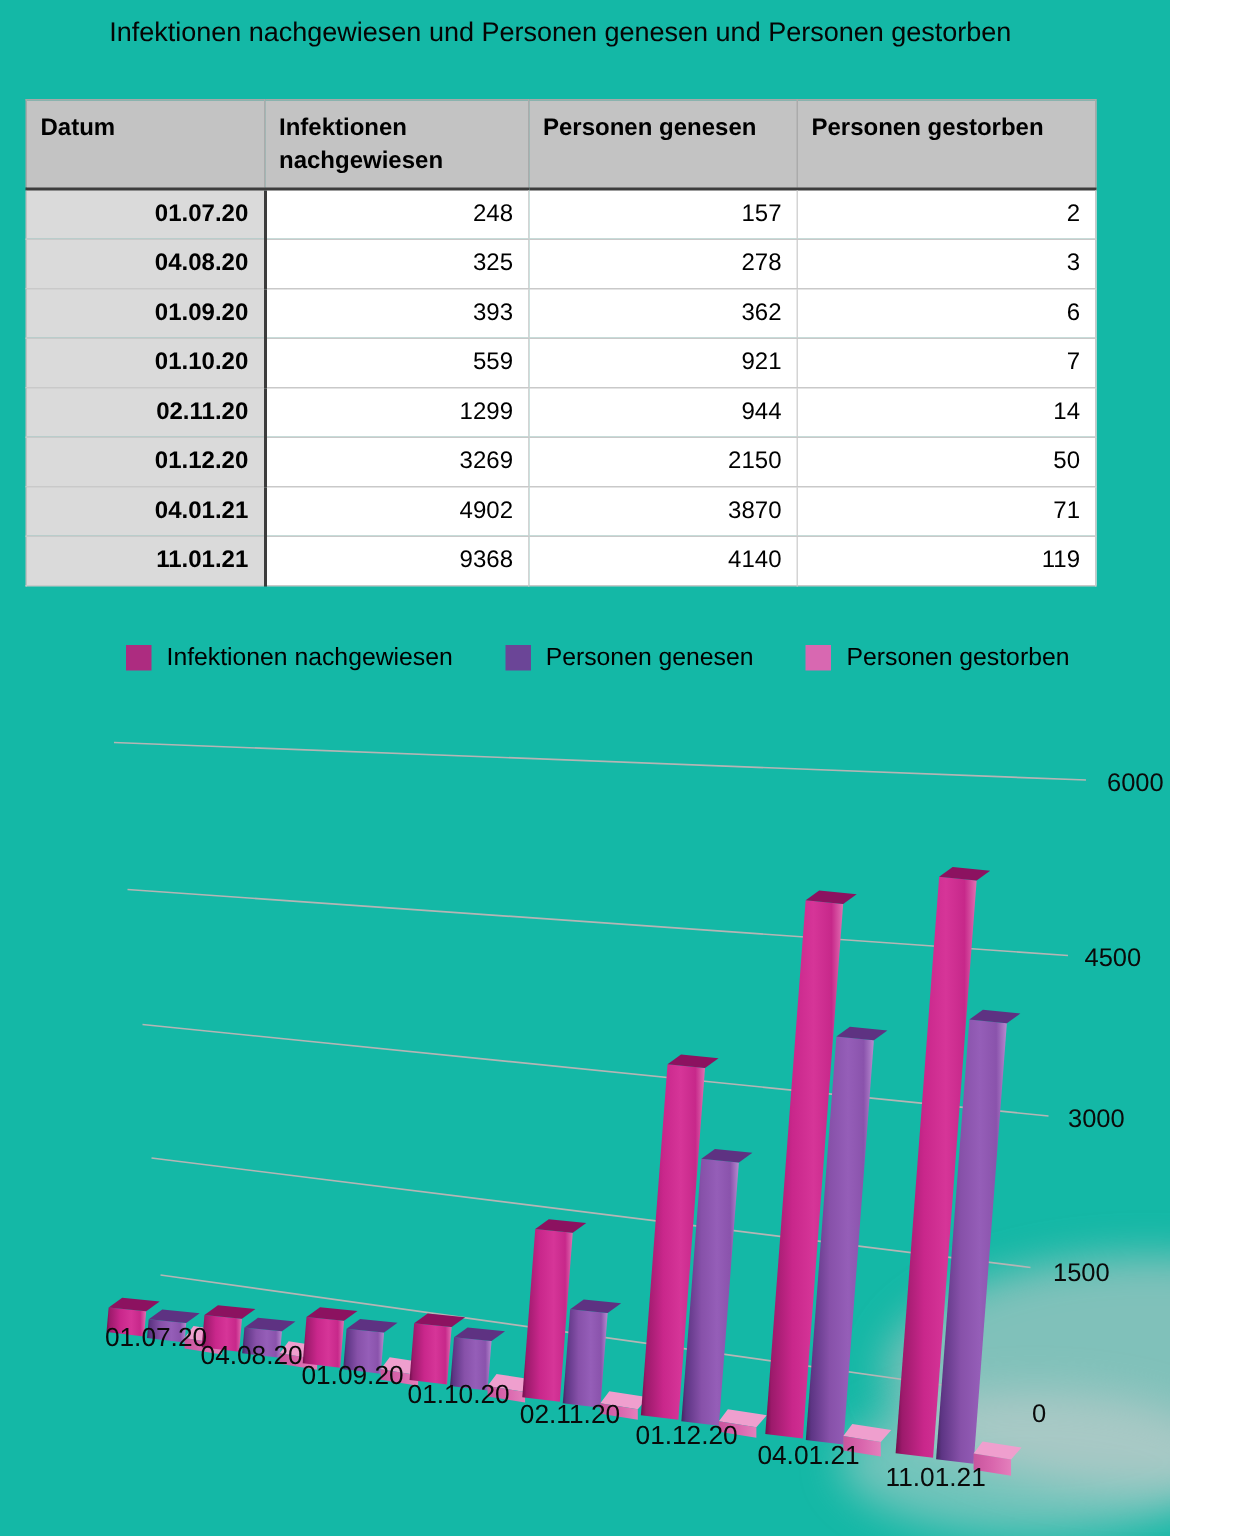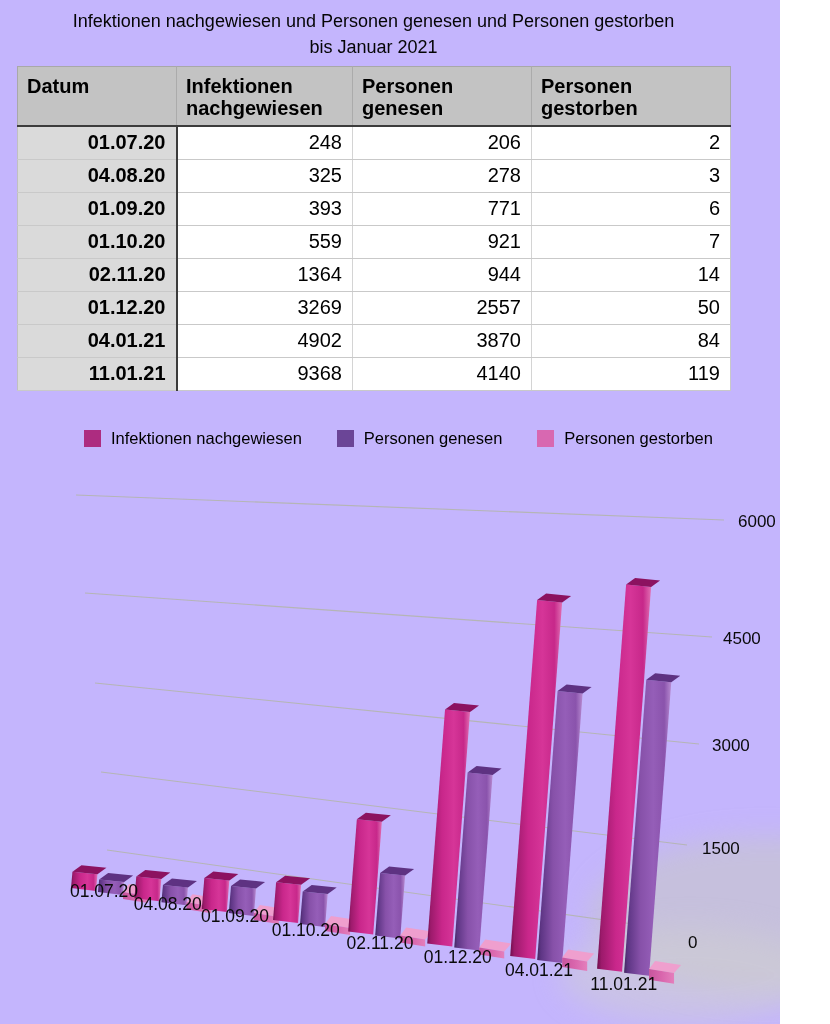--- a/index.html
+++ b/index.html
@@ -1,28 +1,28 @@
 <!DOCTYPE html>
 <html><head>
 <meta charset="utf-8">
 <style>
   html,body{margin:0;padding:0;background:#ffffff;}
   .page{
-    position:relative;width:780px;height:1024px;background:#c4b5fd;overflow:hidden;
+    position:relative;width:780px;height:1024px;background:#14b8a6;overflow:hidden;
     font-family:"Liberation Sans",sans-serif;color:#000;
   }
   
   .chart-title{
     position:absolute;top:8px;left:17px;width:713px;
     text-align:center;font-size:18px;line-height:26px;font-weight:400;color:#050505;
   }
   
   .data-table{
     position:absolute;top:66px;left:17px;width:713px;
-    border-collapse:collapse;table-layout:fixed;font-size:20px;padding-left:43px;
+    border-collapse:collapse;table-layout:fixed;font-size:16px;padding-left:43px;
   }
   .data-table col.c0{width:159px}
   .data-table col.c1{width:176px}
   .data-table col.c2{width:179px}
   .data-table col.c3{width:199px}
   .data-table th{
     background:#c3c3c3;font-weight:700;text-align:left;vertical-align:top;
     padding:8px 6px 6px 9px;height:51px;box-sizing:border-box;
     border-top:1px solid #a8a8a8;border-bottom:2px solid #3c3c3c;
     border-right:1px solid #ababab;line-height:22px;
@@ -49,21 +49,20 @@
   
   .chart-svg{position:absolute;left:0;top:0;width:830px;height:1024px;}
 </style>
 </head>
 <body>
 
 <div class="page">
 
   <div class="chart-title">
     <div>Infektionen nachgewiesen und Personen genesen und Personen gestorben</div>
-    <div>bis Januar 2021</div>
   </div>
 
   <table class="data-table">
     <colgroup>
       <col class="c0">
         <col class="c1">
         <col class="c2">
         <col class="c3">
     </colgroup>
     <thead>
@@ -71,58 +70,58 @@
           <th>Datum</th>
           <th>Infektionen nachgewiesen</th>
           <th>Personen genesen</th>
           <th>Personen gestorben</th>
         </tr>
     </thead>
     <tbody id="table-body">
         <tr>
           <td class="date">01.07.20</td>
           <td class="num">248</td>
-          <td class="num">206</td>
+          <td class="num">157</td>
           <td class="num">2</td>
         </tr>
         <tr>
           <td class="date">04.08.20</td>
           <td class="num">325</td>
           <td class="num">278</td>
           <td class="num">3</td>
         </tr>
         <tr>
           <td class="date">01.09.20</td>
           <td class="num">393</td>
-          <td class="num">771</td>
+          <td class="num">362</td>
           <td class="num">6</td>
         </tr>
         <tr>
           <td class="date">01.10.20</td>
           <td class="num">559</td>
           <td class="num">921</td>
           <td class="num">7</td>
         </tr>
         <tr>
           <td class="date">02.11.20</td>
-          <td class="num">1364</td>
+          <td class="num">1299</td>
           <td class="num">944</td>
           <td class="num">14</td>
         </tr>
         <tr>
           <td class="date">01.12.20</td>
           <td class="num">3269</td>
-          <td class="num">2557</td>
+          <td class="num">2150</td>
           <td class="num">50</td>
         </tr>
         <tr>
           <td class="date">04.01.21</td>
           <td class="num">4902</td>
           <td class="num">3870</td>
-          <td class="num">84</td>
+          <td class="num">71</td>
         </tr>
         <tr>
           <td class="date">11.01.21</td>
           <td class="num">9368</td>
           <td class="num">4140</td>
           <td class="num">119</td>
         </tr>
       </tbody>
   </table>
 

